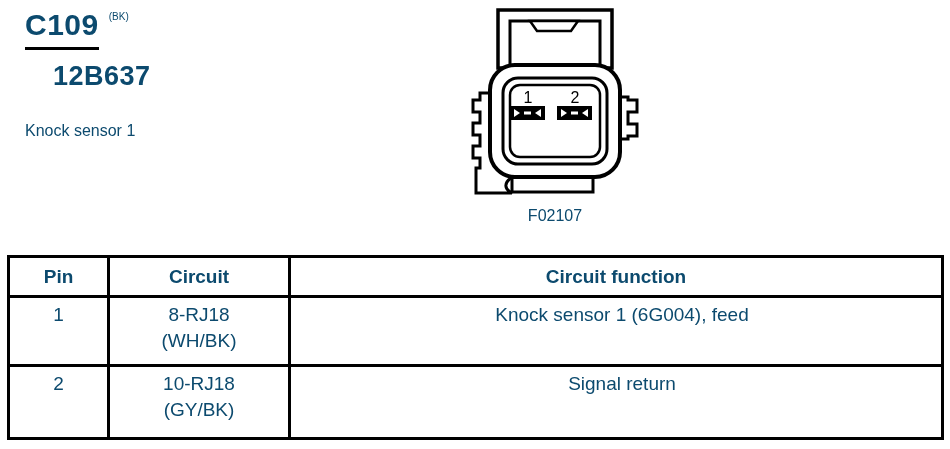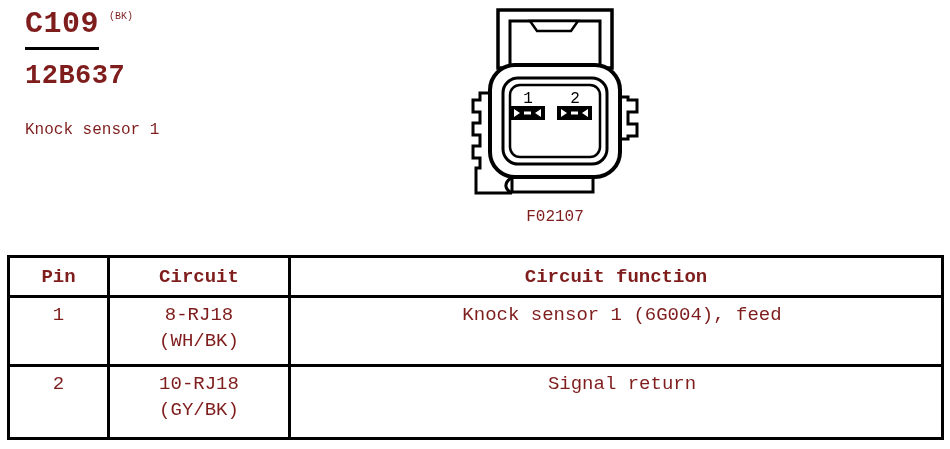--- a/index.html
+++ b/index.html
@@ -1,37 +1,37 @@
 <!DOCTYPE html>
 <html><head>
 <meta charset="utf-8">
 <style>
   * { margin:0; padding:0; box-sizing:border-box; }
   html, body { background:#ffffff; }
   .page {
     position:relative;
     width:950px; height:449px;
     background:#ffffff;
-    color:#7f1d1d;
-    font-family:Liberation Mono, monospace;
+    color:#0c4a6e;
+    font-family:Liberation Sans, sans-serif;
     overflow:hidden;
   }
 
   
   .conn-header { position:absolute; left:25px; top:8px; }
   .conn-id-row { display:flex; align-items:flex-start; }
   .conn-id {
     display:inline-block;
     font-size:30px; font-weight:bold; line-height:1.1;
     letter-spacing:0.5px;
     border-bottom:3px solid #000;
     padding-bottom:6px;
   }
   .conn-color { font-size:10px; margin-left:10px; margin-top:3px; }
-  .part-number { margin-top:11px; font-size:27px; font-weight:bold; letter-spacing:0.5px; }
+  .part-number { margin-top:11px; font-size:27px; font-weight:bold; letter-spacing:0.5px;margin-left:28px; }
   .conn-desc { margin-top:28px; font-size:16px; line-height:22px; }
 
   
   .connector-figure { position:absolute; left:470px; top:5px; width:170px; text-align:center; }
   .connector-figure figcaption { margin-top:3px; font-size:16px; }
 
   
   table.pin-table {
     position:absolute; left:7px; top:255px;
     width:934px;

